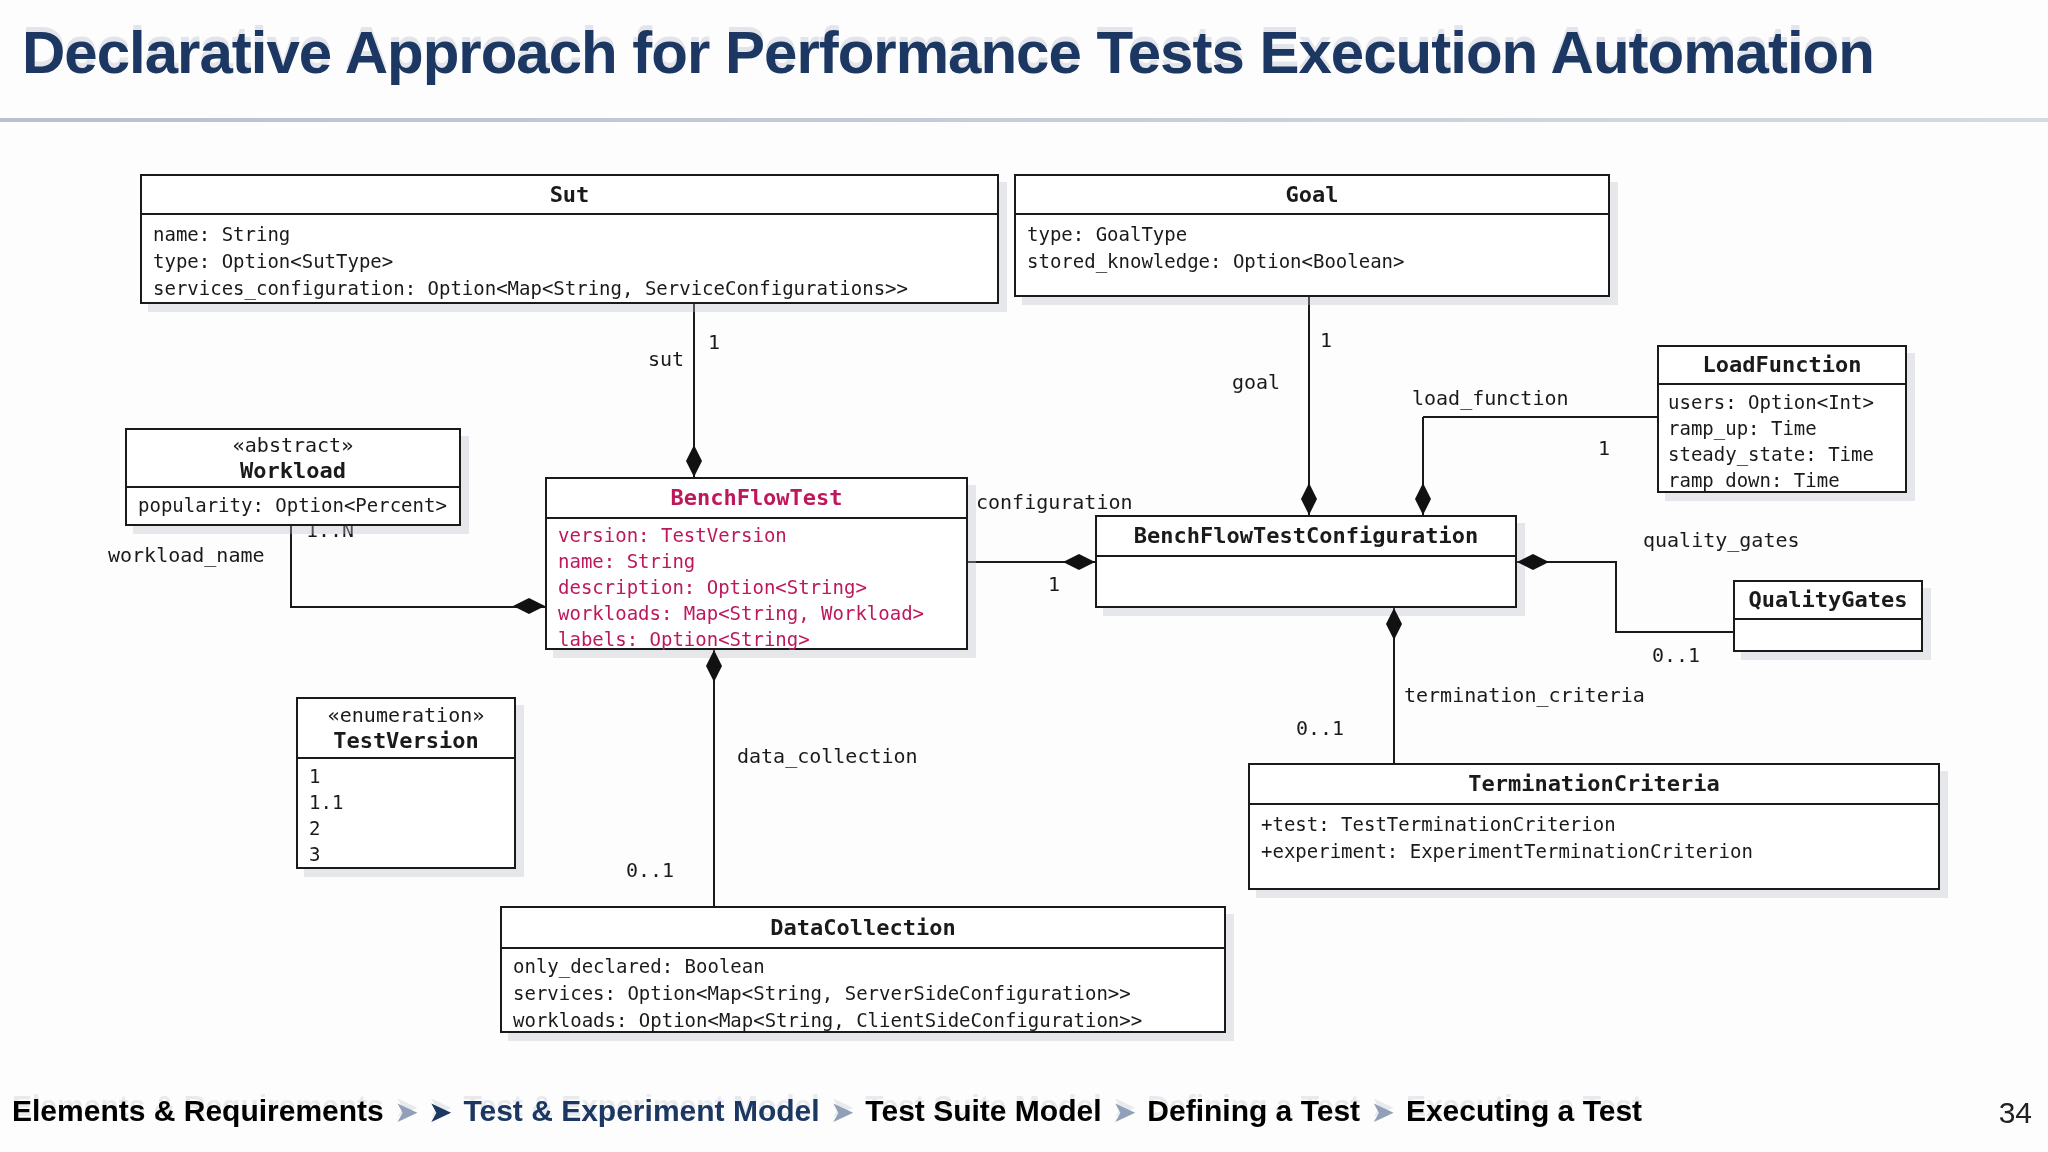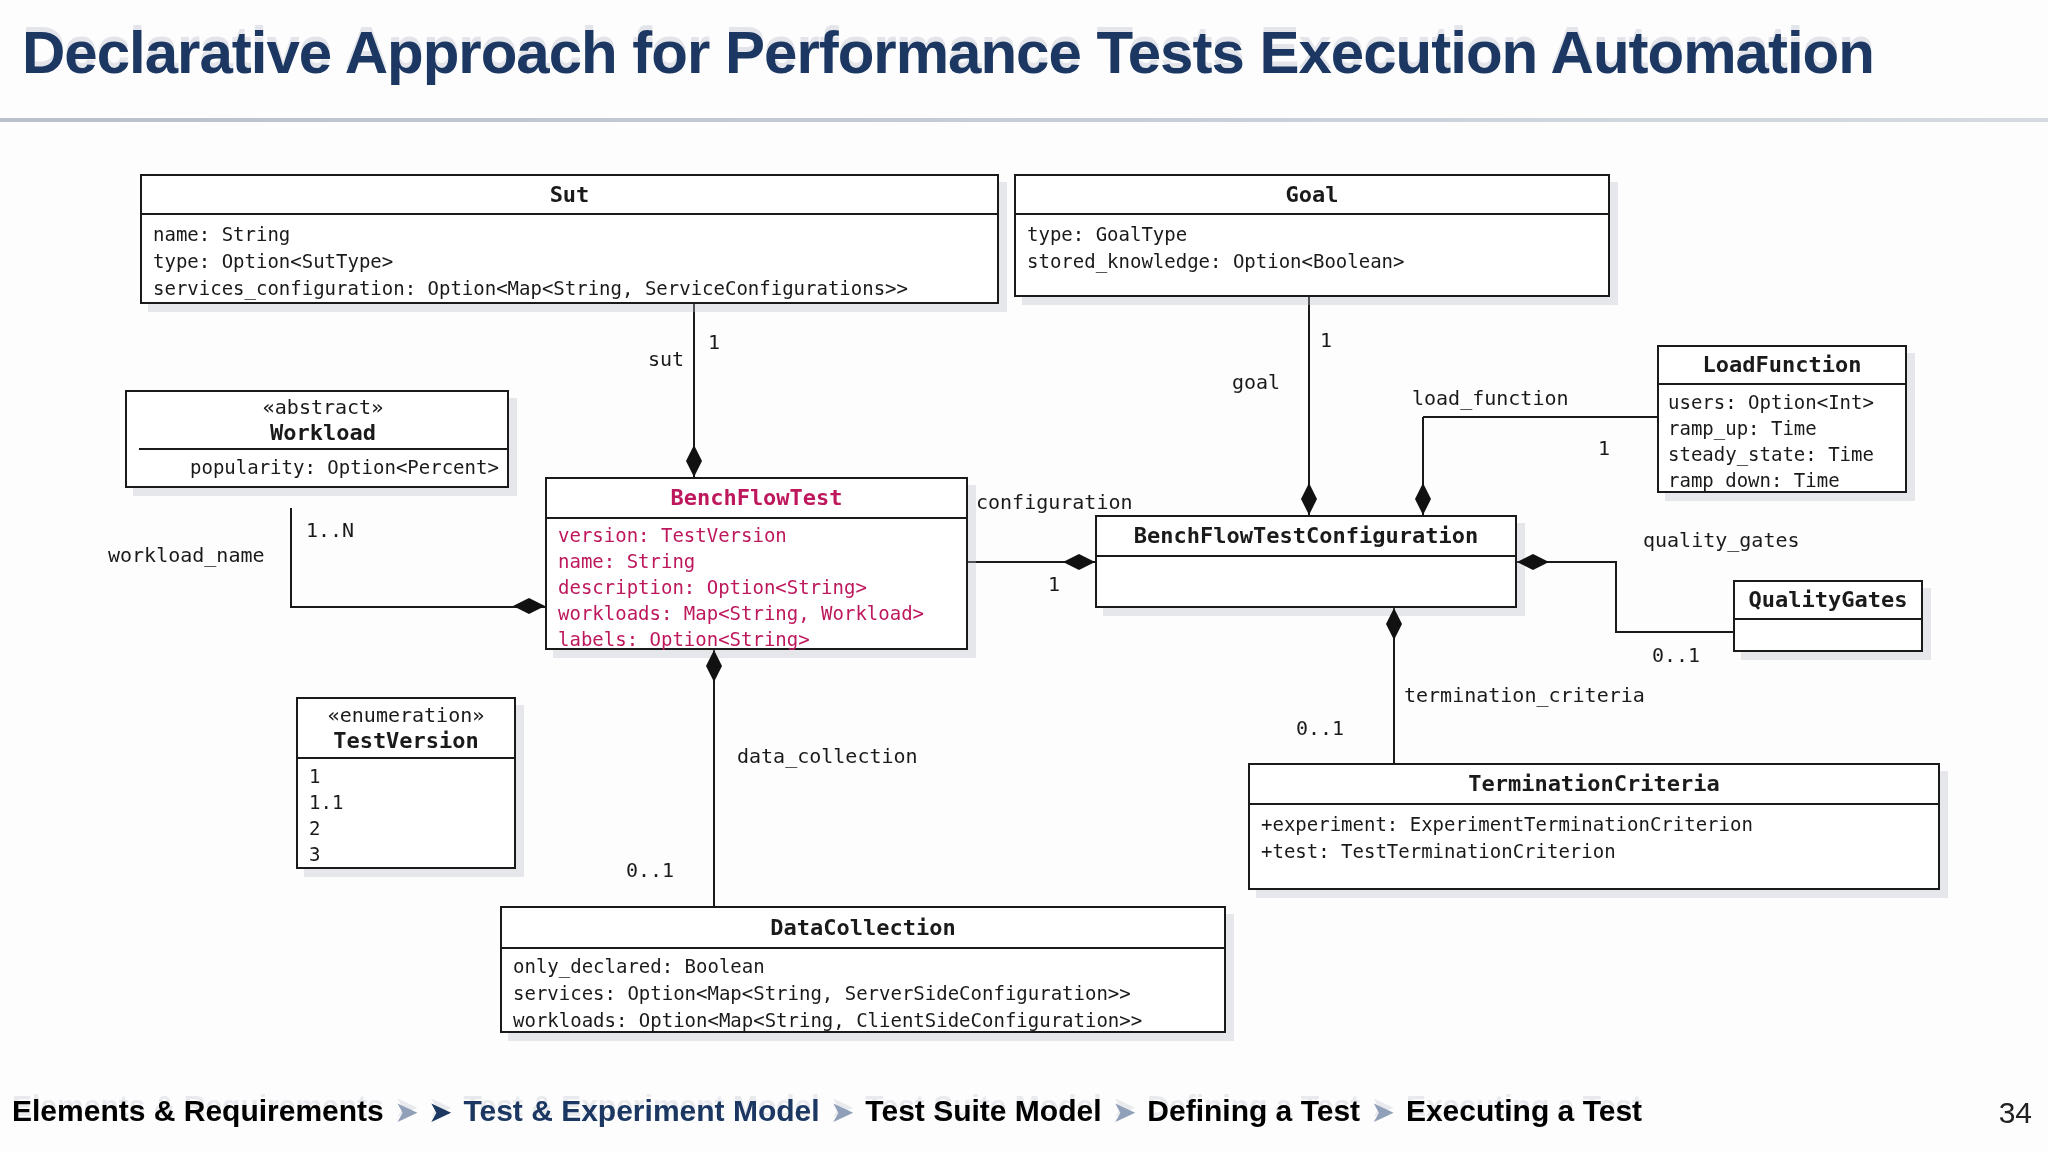--- a/index.html
+++ b/index.html
@@ -133,26 +133,26 @@
 <div class="uml" style="left:1657px;top:345px;width:250px;height:148px;">
   <div class="hd" style="height:36px;">LoadFunction</div>
   <div class="bd" style="padding:4px 9px;line-height:26px;">
     <div>users: Option&lt;Int&gt;</div>
     <div>ramp_up: Time</div>
     <div>steady_state: Time</div>
     <div>ramp_down: Time</div>
   </div>
 </div>
 
-<div class="uml" style="left:125px;top:390px;width:384px;height:98px;padding-left:12px;">
+<div class="uml" style="left:125px;top:428px;width:336px;height:98px;">
   <div class="hd" style="height:56px;">
     <div class="stereo">«abstract»</div>
     <div>Workload</div>
   </div>
-  <div class="bd" style="padding:4px 11px;margin-left:40px;">
+  <div class="bd" style="padding:4px 11px;">
     <div>popularity: Option&lt;Percent&gt;</div>
   </div>
 </div>
 
 <div class="uml blue" style="left:545px;top:477px;width:423px;height:173px;">
   <div class="hd" style="height:38px;">BenchFlowTest</div>
   <div class="bd" style="padding:3px 11px;line-height:26px;">
     <div>version: TestVersion</div>
     <div>name: String</div>
     <div>description: Option&lt;String&gt;</div>
@@ -180,22 +180,22 @@
     <div>1</div>
     <div>1.1</div>
     <div>2</div>
     <div>3</div>
   </div>
 </div>
 
 <div class="uml" style="left:1248px;top:763px;width:692px;height:127px;">
   <div class="hd" style="height:38px;">TerminationCriteria</div>
   <div class="bd">
+    <div>+test: TestTerminationCriterion</div>
     <div>+experiment: ExperimentTerminationCriterion</div>
-    <div>+test: TestTerminationCriterion</div>
   </div>
 </div>
 
 <div class="uml" style="left:500px;top:906px;width:726px;height:127px;">
   <div class="hd" style="height:39px;">DataCollection</div>
   <div class="bd" style="padding:4px 11px;">
     <div>only_declared: Boolean</div>
     <div>services: Option&lt;Map&lt;String, ServerSideConfiguration&gt;&gt;</div>
     <div>workloads: Option&lt;Map&lt;String, ClientSideConfiguration&gt;&gt;</div>
   </div>

